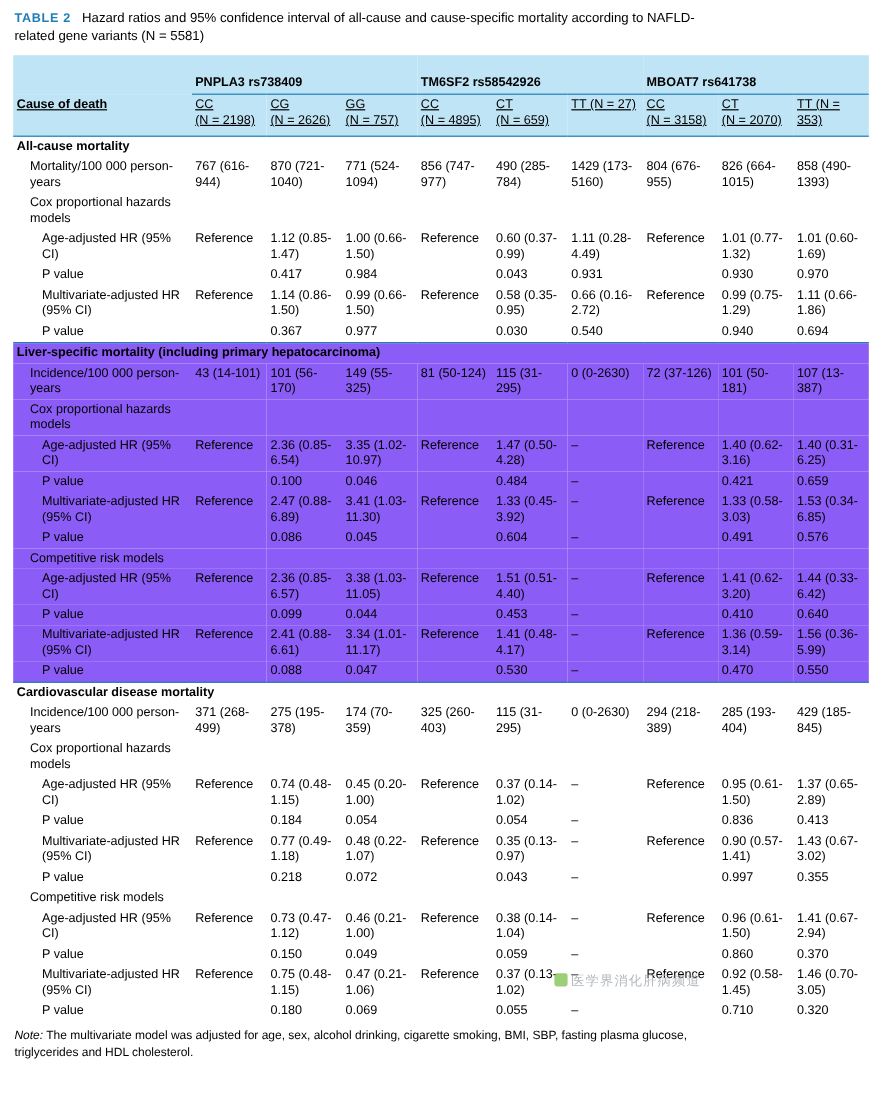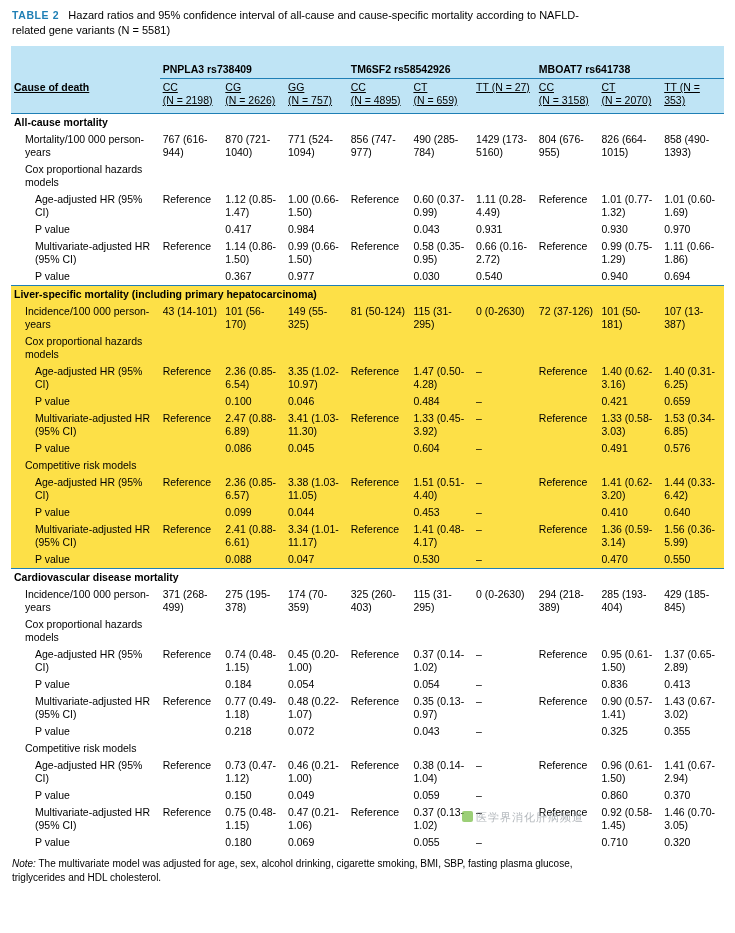--- a/index.html
+++ b/index.html
@@ -40,21 +40,21 @@
   }
   .hdr-band{background:#bfe4f5;}
   .grp-title{
     font-weight:bold;
     font-size:10.5px;
     padding-top:17px;
     padding-bottom:2px;
     border-bottom:1px solid #1f7fb5;
   }
   .sub-hdr td,.sub-hdr th{padding-bottom:6px;text-decoration:underline;}
-  .row-band{background:#fde047;margin-top:32px;}
+  .row-band{background:#8b5cf6;margin-top:32px;}
   .sect{font-weight:bold;}
   .indent1{padding-left:14px;}
   .indent2{padding-left:24px;}
   .topline td{border-top:1px solid #1f7fb5;}
   .thickline td{border-top:1.5px solid #1f7fb5;}
   .note{
     font-size:10px;
     line-height:14px;
     padding:6px 12px 10px 12px;
   }
@@ -425,21 +425,21 @@
           </tr>
           <tr class="">
             <td class="indent2">P value</td>
             <td></td>
             <td>0.218</td>
             <td>0.072</td>
             <td></td>
             <td>0.043</td>
             <td>–</td>
             <td></td>
-            <td>0.325</td>
+            <td>0.997</td>
             <td>0.355</td>
           </tr>
           <tr class="">
             <td class="indent1">Competitive risk models</td>
             <td></td>
             <td></td>
             <td></td>
             <td></td>
             <td></td>
             <td></td>

